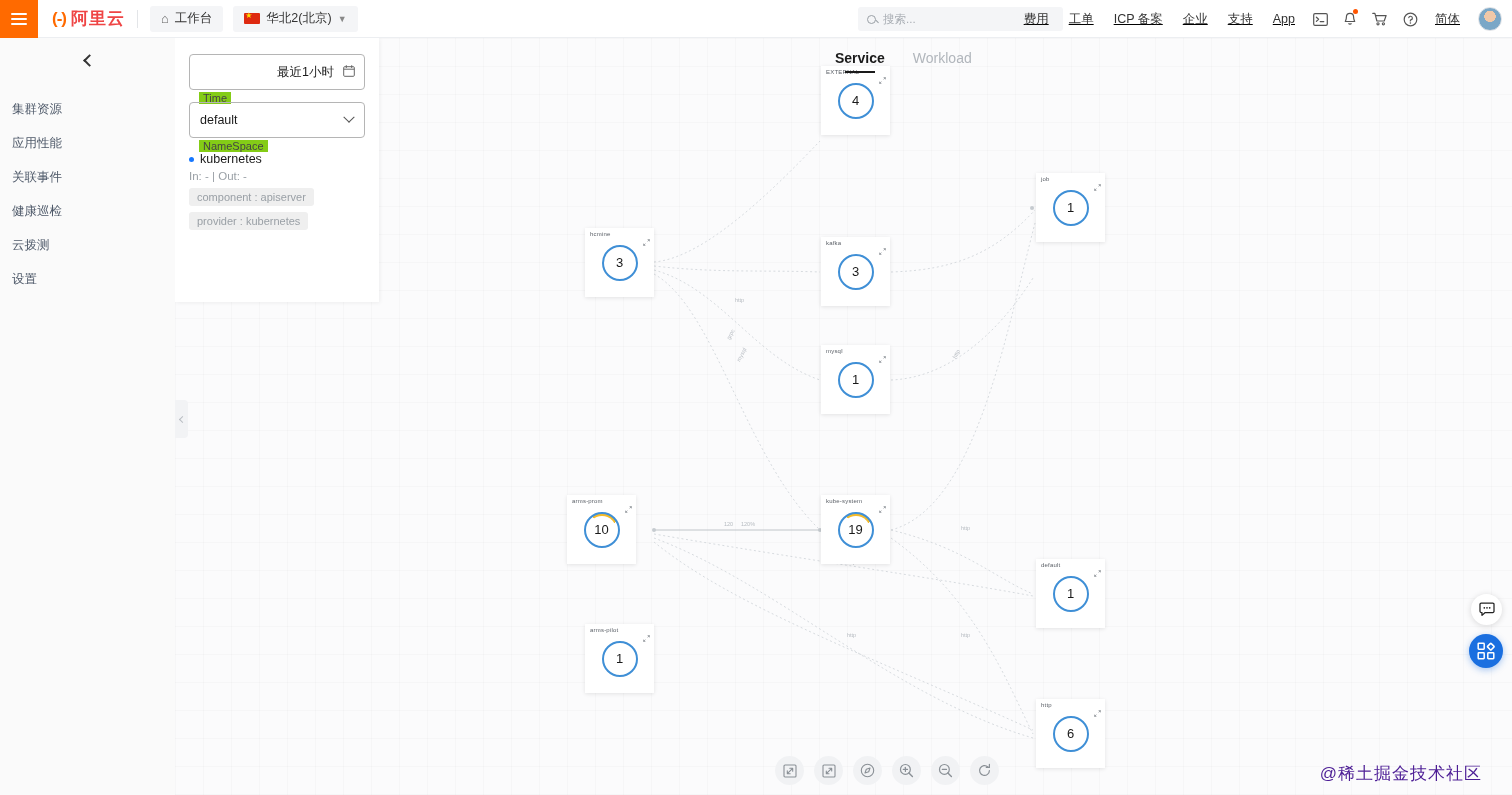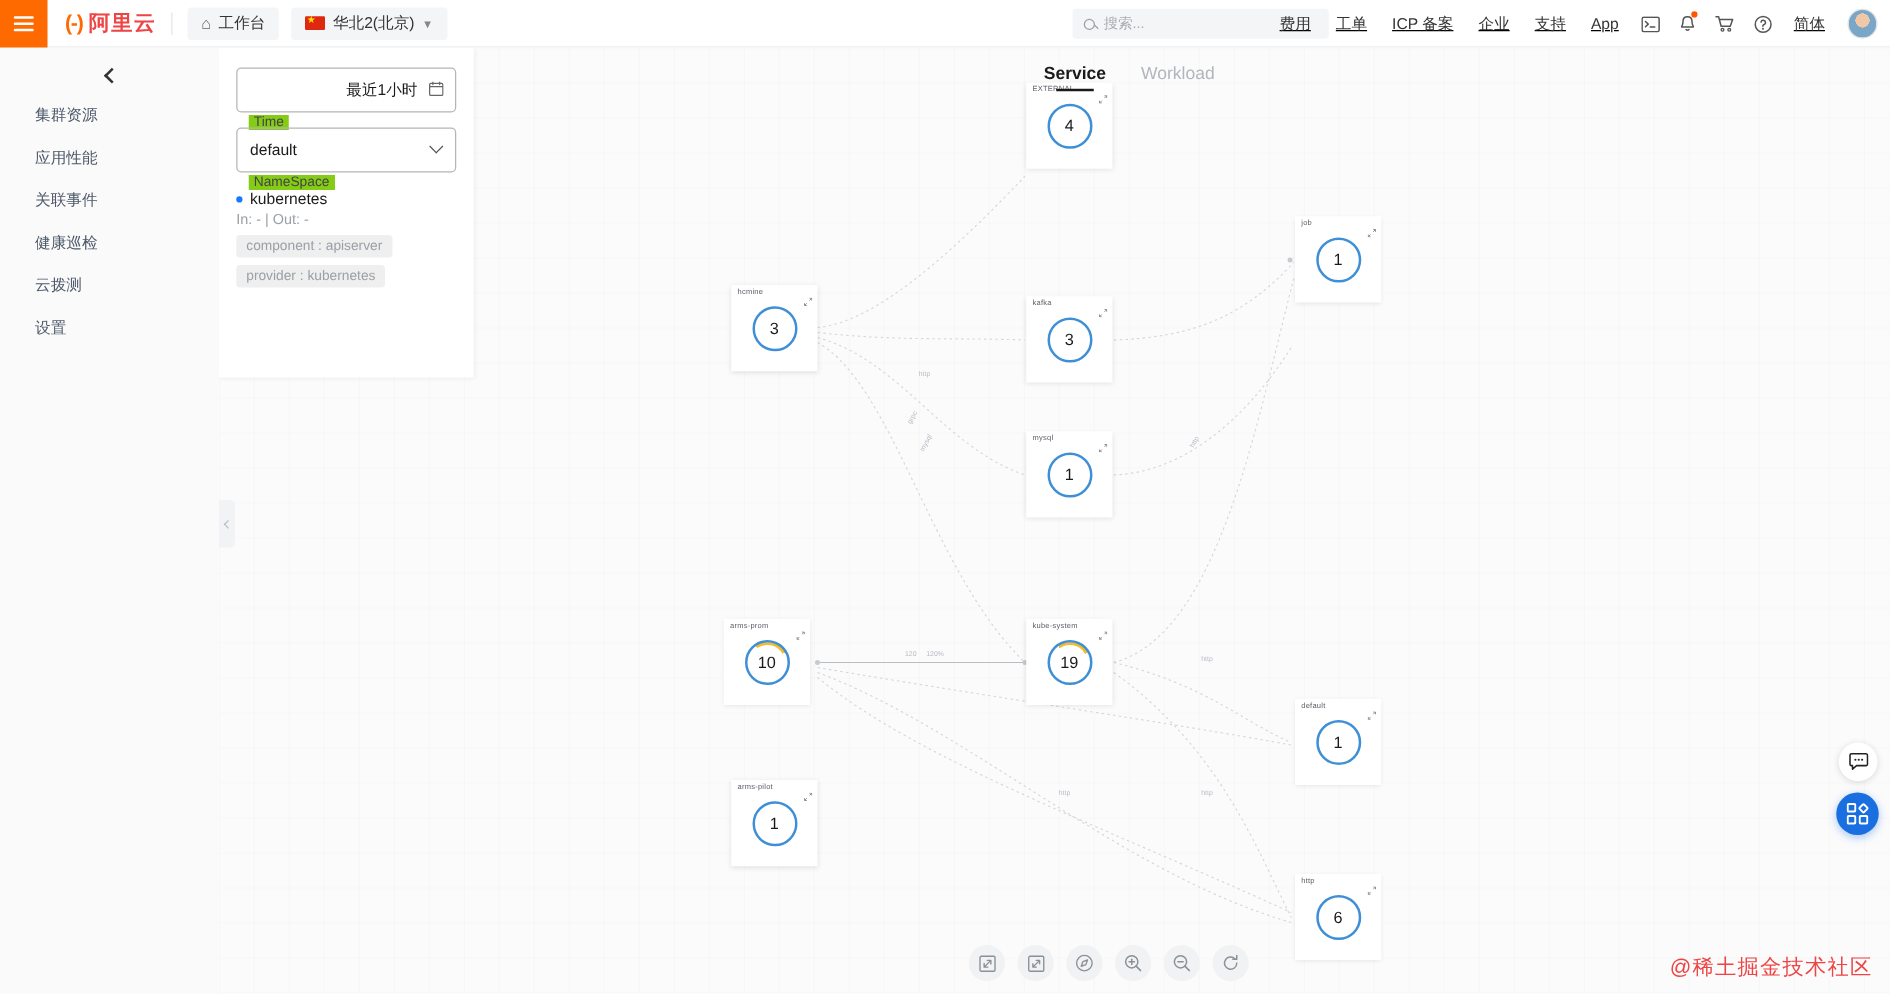--- a/index.html
+++ b/index.html
@@ -96,21 +96,21 @@
   }
   .nav-collapse {
     height: 44px; display: flex; align-items: center; justify-content: center;
     cursor: pointer;
   }
   .chev-left {
     width: 9px; height: 9px; border-left: 2px solid #333; border-bottom: 2px solid #333;
     transform: rotate(45deg); margin-left: 4px;
   }
   .nav-item {
-    height: 34px; display: flex; align-items: flex-start; padding-left: 28px;
+    height: 34px; display: flex; align-items: flex-end; padding-left: 12px;
     font-size: 12.5px; color: #4e5969; cursor: pointer;
   }
   .nav-spacer { height: 2px; }
 
   
   .filterpanel {
     position: absolute; top: 38px; left: 175px; width: 204px; height: 264px;
     background: #fff; z-index: 25;
     box-shadow: 1px 1px 4px rgba(0,0,0,0.06);
   }
@@ -243,22 +243,22 @@
     display: flex; align-items: center; justify-content: center; cursor: pointer;
     z-index: 20; color: #333;
   }
   .float-apps {
     position: absolute; right: 9px; top: 596px; width: 34px; height: 34px;
     border-radius: 50%; background: #1a6fe0; box-shadow: 0 2px 7px rgba(26,111,224,.38);
     display: flex; align-items: center; justify-content: center; cursor: pointer;
     z-index: 20; color: #fff;
   }
   .watermark {
-    position: absolute; right: 14px; bottom: 10px;
-    font-size: 17px; color: #ef4444; letter-spacing: 1px; z-index: 9;
+    position: absolute; right: 30px; bottom: 10px;
+    font-size: 17px; color: #4c1d95; letter-spacing: 1px; z-index: 9;
     user-select: none;
   }
 </style>
 </head>
 <body>
 
 <div class="app">
 
   <div class="header">
     <div class="hamburger">
@@ -482,21 +482,21 @@
     <div class="node" style="left:646px;top:307px">
       <span class="node-label">mysql</span>
       <span class="node-expand"><svg width="7" height="7" viewBox="0 0 7 7">
             <path d="M2.4 4.6 L0.6 6.4 M0.6 4.6 V6.4 H2.4 M4.6 2.4 L6.4 0.6 M6.4 2.4 V0.6 H4.6" stroke="#8d9297" stroke-width="0.8" fill="none"></path>
           </svg></span>
       <span class="node-ring">
           <span>1</span>
         </span>
     </div>
 
-    <div class="node" style="left:404px;top:457px">
+    <div class="node" style="left:392px;top:457px">
       <span class="node-label">arms-prom</span>
       <span class="node-expand"><svg width="7" height="7" viewBox="0 0 7 7">
             <path d="M2.4 4.6 L0.6 6.4 M0.6 4.6 V6.4 H2.4 M4.6 2.4 L6.4 0.6 M6.4 2.4 V0.6 H4.6" stroke="#8d9297" stroke-width="0.8" fill="none"></path>
           </svg></span>
       <span class="node-ring mixed">
           <span>10</span>
         </span>
     </div>
 
     <div class="node" style="left:646px;top:457px">

